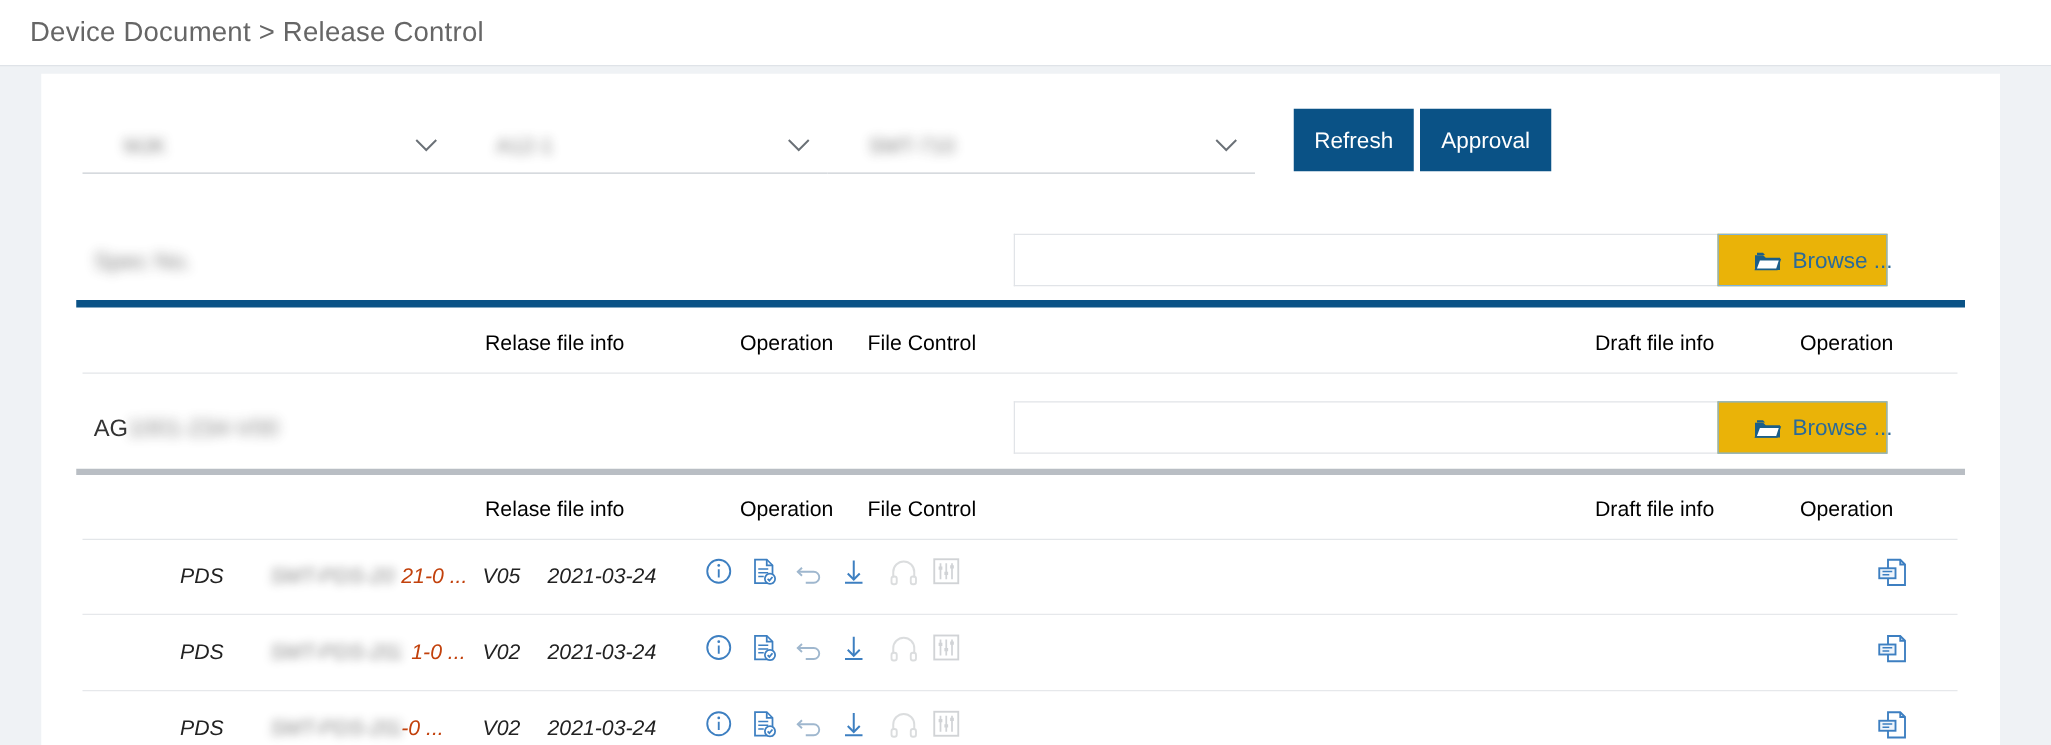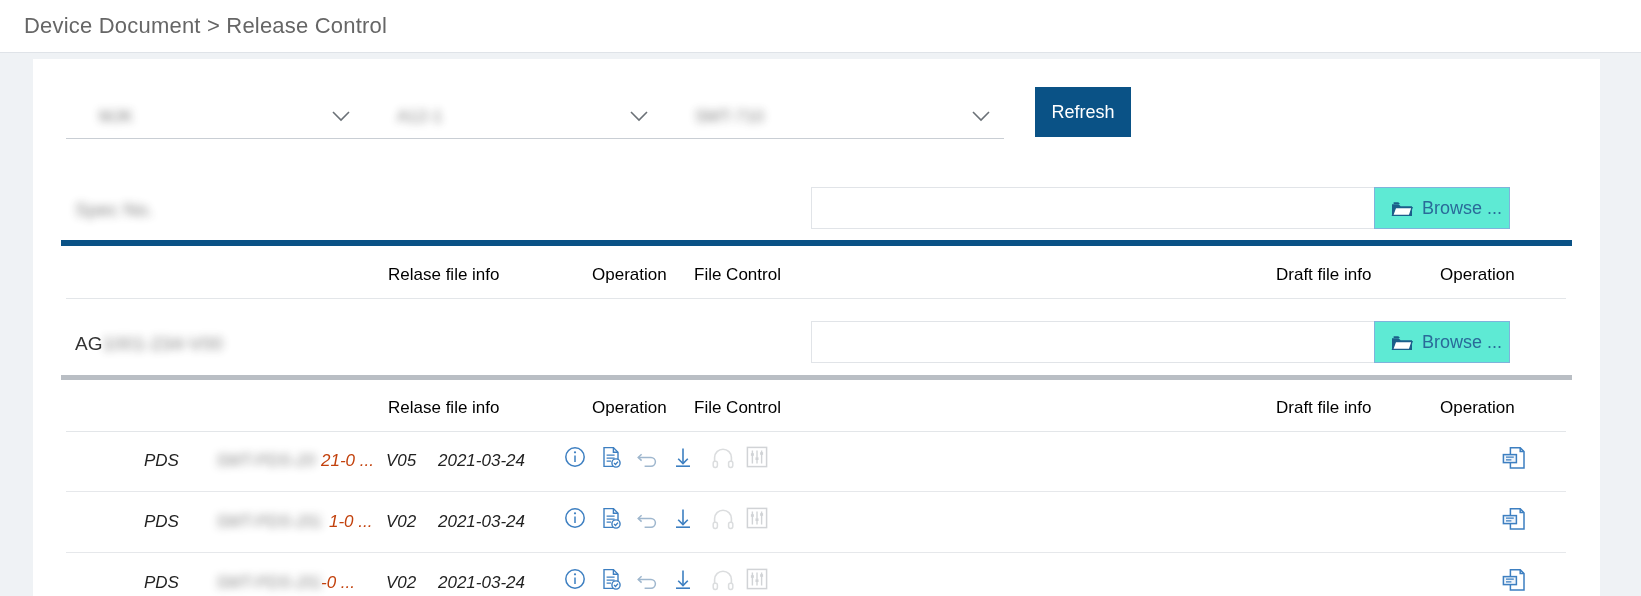--- a/index.html
+++ b/index.html
@@ -90,23 +90,23 @@
     filter:blur(4.5px);opacity:.6;
   }
   .upload-field{
     position:absolute;left:778px;top:2px;width:564px;height:42px;
     border:1px solid #e1e4e8;border-right:none;box-sizing:border-box;
     background:#ffffff;
   }
   .browse-btn{
     position:absolute;left:1341px;top:2px;width:136px;height:42px;
     border:1px solid #7fb3dc;box-sizing:border-box;
-    background:#5eead4;color:#1b5e8a;
+    background:#eab308;color:#1b5e8a;
     display:flex;align-items:center;gap:9px;
-    padding-left:16px;cursor:pointer;
+    padding-left:28px;cursor:pointer;
   }
   .browse-btn .folder{width:22px;height:17px;flex:none;}
   .browse-label{font-size:18px;color:#2a6a99;white-space:nowrap;}
 
   
   .bar-blue{
     position:absolute;left:28px;top:181px;width:1511px;height:6px;
     background:#0a5286;
   }
   .bar-grey{
@@ -191,20 +191,21 @@
         <div class="select select-3">
           <div class="select-value">SMT-710</div>
           <div class="chev">
             <svg viewBox="0 0 18 11" width="18" height="11">
                 <path d="M1 1 L9 9 L17 1" fill="none" stroke="#6b7177" stroke-width="1.6"></path>
               </svg>
           </div>
         </div>
 
         <div class="btn btn-refresh">Refresh</div>
+        <div class="btn btn-approval">Approval</div>
       </div>
 
       <div class="upload-row upload-row-1">
         <div class="upload-label"><span class="redacted">Spec No.</span></div>
         <div class="upload-field"></div>
         <div class="browse-btn">
           <span class="folder">
             <svg viewBox="0 0 22 17" width="22" height="17">
               <path d="M1 4.2 L1 16 L21 16 L21 6.2 L9.6 6.2 L7.6 4.2 Z" fill="#1b5e8a"></path>
               <path d="M2.6 2.2 L7.4 2.2 L9 4.0 L2.6 4.0 Z" fill="#1b5e8a"></path>

